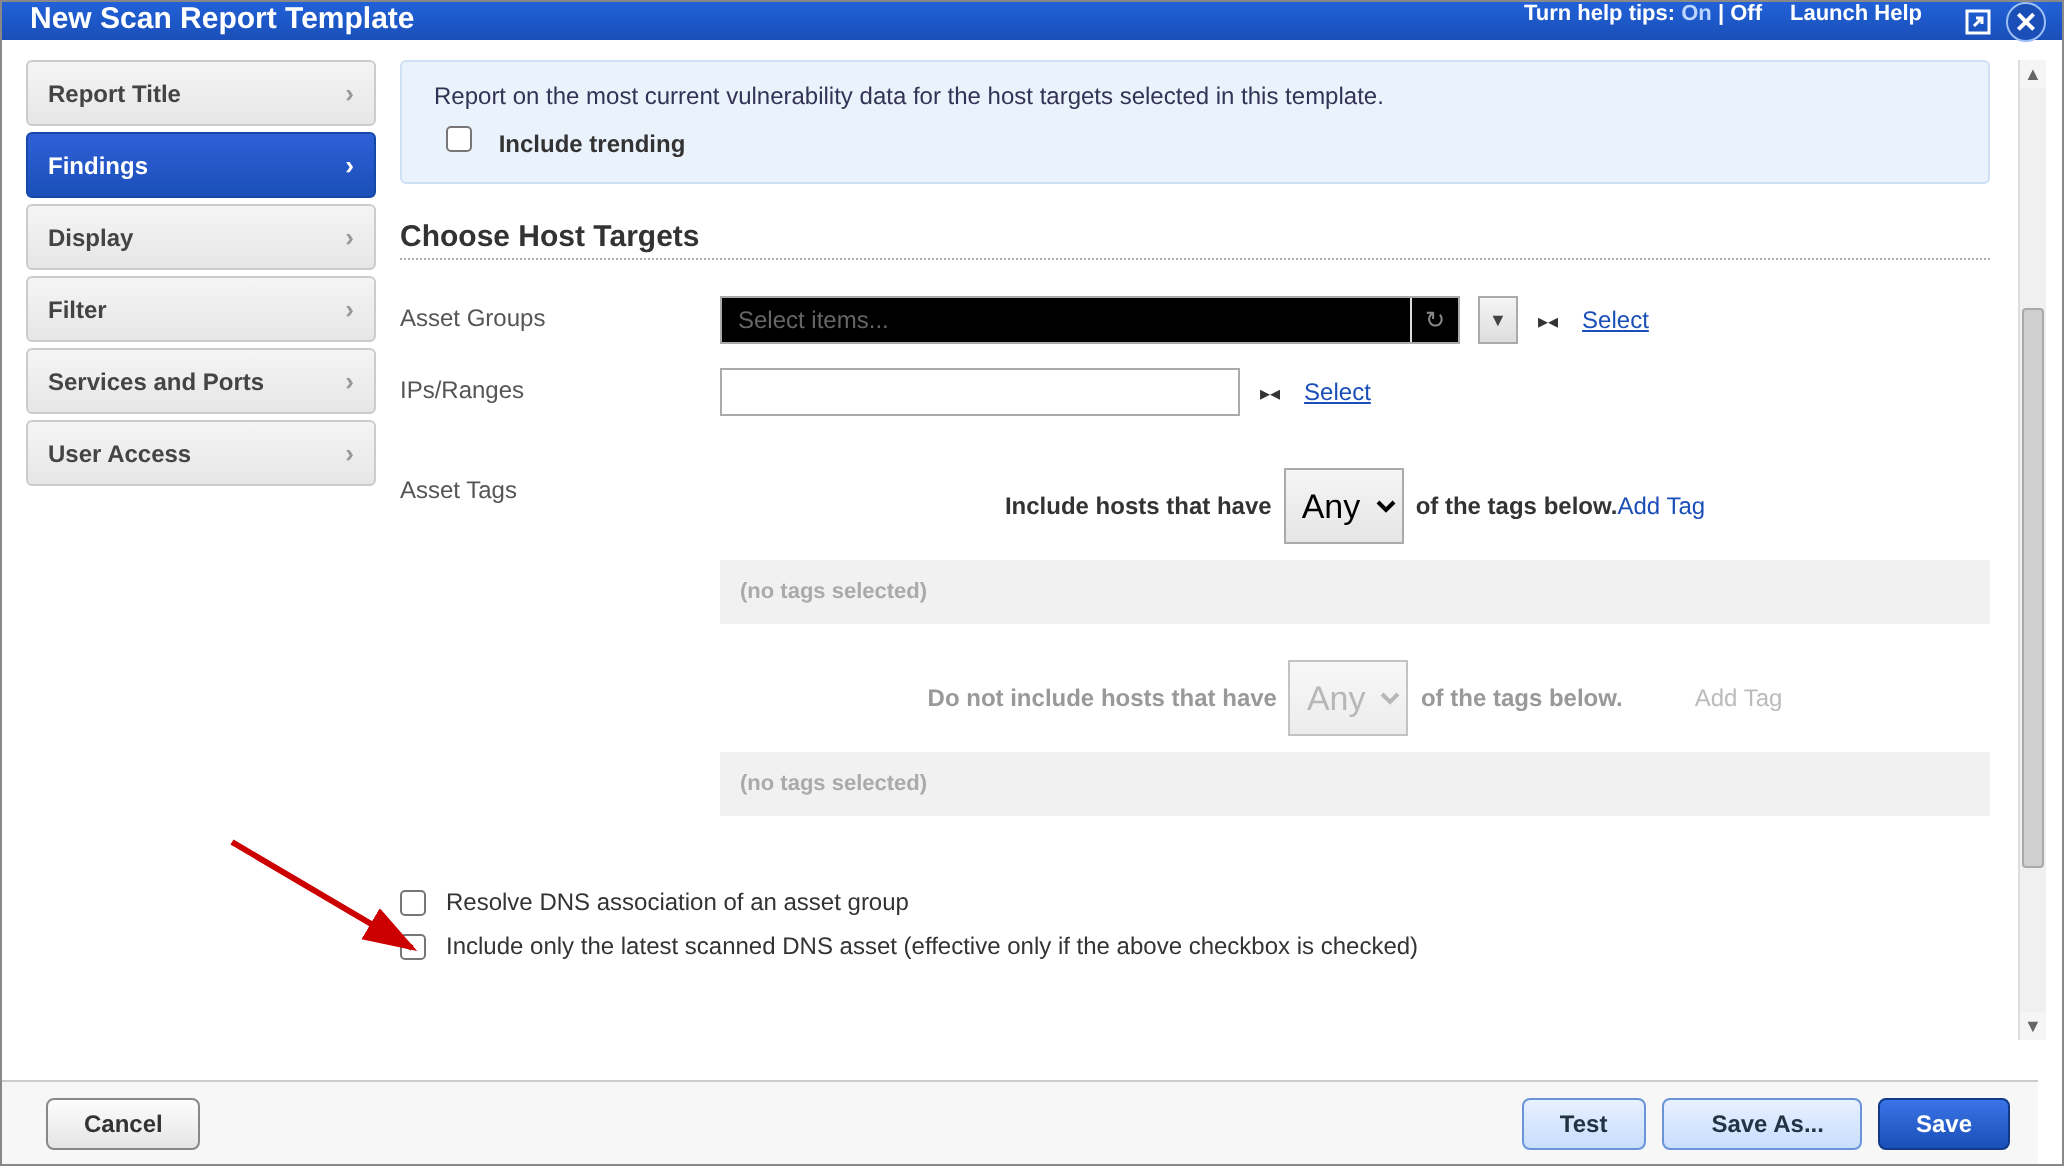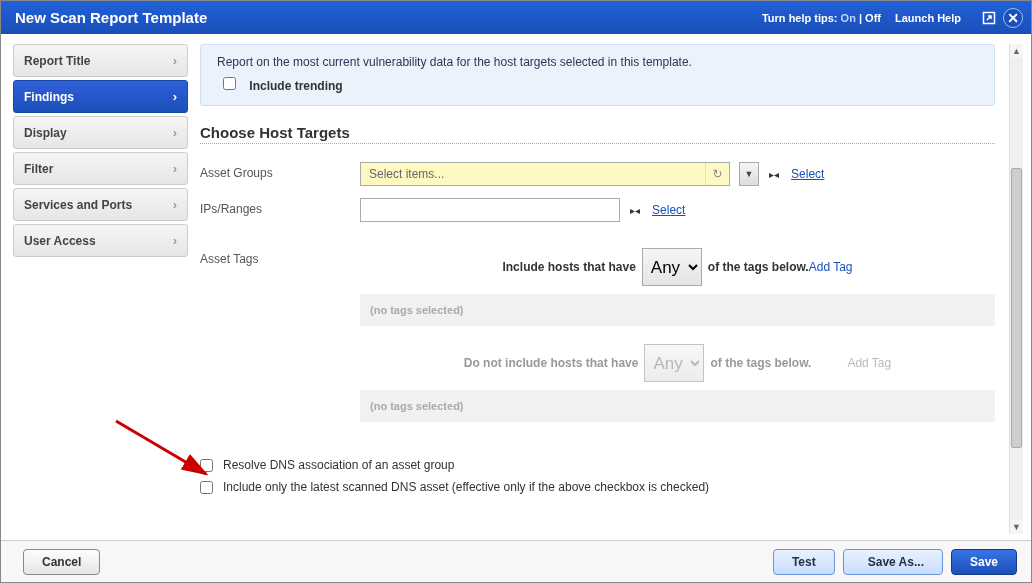--- a/index.html
+++ b/index.html
@@ -1,18 +1,18 @@
 <!DOCTYPE html>
 <html><head>
 <meta charset="utf-8">
 <style>
 * { box-sizing: border-box; margin: 0; padding: 0; }
 body { font-family: Arial, Helvetica, sans-serif; font-size: 12px; color: #333; background: #fff; width: 1032px; height: 583px; overflow: hidden; position: relative; border: 1px solid #888; }
 
-.titlebar { background: linear-gradient(to bottom, #2161d8, #1a4fb8); color: #fff; height: 33px; display: flex; align-items: center; padding: 0 8px 0 14px; }
+.titlebar { background: linear-gradient(to bottom, #2161d8, #1a4fb8); color: #fff; height: 19px; display: flex; padding: 0 8px 0 14px; }
 .titlebar .title { font-size: 15px; font-weight: bold; flex: 1; }
 .titlebar .help-tips { font-size: 11px; font-weight: bold; margin-right: 14px; }
 .titlebar .help-tips .on { color: #bcd6ff; }
 .titlebar .help-tips .off { color: #fff; }
 .titlebar .launch-help { font-size: 11px; font-weight: bold; margin-right: 14px; cursor: pointer; }
 .titlebar .titlebar-icon { width: 20px; height: 20px; display: inline-flex; align-items: center; justify-content: center; margin-left: 4px; cursor: pointer; }
 .close-circle { width: 20px; height: 20px; border-radius: 50%; background: #1a4fb8; border: 1px solid #9cbff5; display: flex; align-items: center; justify-content: center; color: #fff; font-weight: bold; font-size: 14px; }
 .popout-icon svg { stroke: #fff; fill: none; stroke-width: 1.5; }
 
 .workspace { display: flex; height: 500px; padding: 10px 8px 0 12px; gap: 12px; }
@@ -36,21 +36,21 @@
 .info-check-row label { font-weight: bold; margin-left: 10px; color: #333; }
 
 h2.section-title { font-size: 15px; font-weight: bold; color: #333; margin-bottom: 2px; }
 .dotted-hr { border: none; border-top: 1px dotted #aaa; margin-bottom: 18px; }
 
 .form-row { display: flex; align-items: flex-start; margin-bottom: 12px; }
 .form-label { width: 160px; flex-shrink: 0; color: #555; padding-top: 4px; }
 .form-control-area { flex: 1; }
 
 .ag-select { display: flex; align-items: center; gap: 10px; }
-.ag-box { display: flex; align-items: center; border: 1px solid #aaa; background: #fef9c3; height: 24px; width: 370px; }
+.ag-box { display: flex; align-items: center; border: 1px solid #aaa; background: #000000; height: 24px; width: 370px; }
 .ag-placeholder { flex: 1; padding: 0 8px; color: #666; }
 .ag-refresh { width: 24px; display: flex; align-items: center; justify-content: center; color: #888; border-left: 1px solid #ddd; height: 100%; }
 .ag-drop { width: 20px; background: linear-gradient(#f5f5f5,#ddd); border: 1px solid #aaa; height: 24px; margin-left: -1px; display: flex; align-items: center; justify-content: center; font-size: 9px; color: #444; }
 .select-link { color: #1a4fb8; text-decoration: underline; cursor: pointer; margin-left: 10px; }
 .select-link-prefix { color: #333; font-size: 10px; margin-right: 2px; }
 
 .ips-input { width: 260px; height: 24px; border: 1px solid #aaa; padding: 0 6px; }
 .example-text { font-style: italic; color: #888; font-size: 11px; margin-top: 10px; margin-left: 160px; }
 
 .tags-area { }
@@ -60,21 +60,21 @@
 .any-select { border: 1px solid #aaa; background: linear-gradient(#f5f5f5,#e5e5e5); height: 38px; padding: 0 4px; font-size: 17px; }
 .any-select.disabled { color: #999; }
 .add-tag-link { color: #1a4fb8; cursor: pointer; font-size: 12px; }
 .add-tag-link.disabled { color: #bbb; }
 .tags-empty { background: #f1f1f1; color: #aaa; padding: 10px; margin-top: 8px; font-weight: bold; font-size: 11px; }
 
 .check-line { margin-left: 0; margin-bottom: 8px; display: flex; align-items: center; gap: 10px; }
 
 .arrow-annotation { position: absolute; left: 110px; top: 415px; pointer-events: none; }
 
-.footer { position: absolute; bottom: 0; left: 0; right: 0; height: 42px; border-top: 1px solid #ccc; background: #f7f7f7; display: flex; align-items: center; padding: 0 14px; }
+.footer { position: absolute; bottom: 0; left: 0; right: 12px; height: 42px; border-top: 1px solid #ccc; background: #f7f7f7; display: flex; align-items: center; padding: 0 14px; }
 .footer .spacer { flex: 1; }
 .btn { border: 1px solid #888; border-radius: 4px; padding: 5px 18px; font-size: 12px; font-weight: bold; cursor: pointer; margin-left: 8px; background: linear-gradient(#fdfdfd,#e5e5e5); color: #333; }
 .btn.cancel { background: linear-gradient(#fdfdfd,#e5e5e5); }
 .btn.test { background: linear-gradient(#e8f1ff,#c8ddff); border-color: #6a93d8; color: #234; }
 .btn.saveas { background: linear-gradient(#e8f1ff,#c8ddff); border-color: #6a93d8; color: #234; padding-left: 24px; }
 .btn.save { background: linear-gradient(#3a74e6,#1a4fb8); border-color: #123a88; color: #fff; }
 
 input[type=checkbox] { width: 13px; height: 13px; }
 </style>
 </head>

